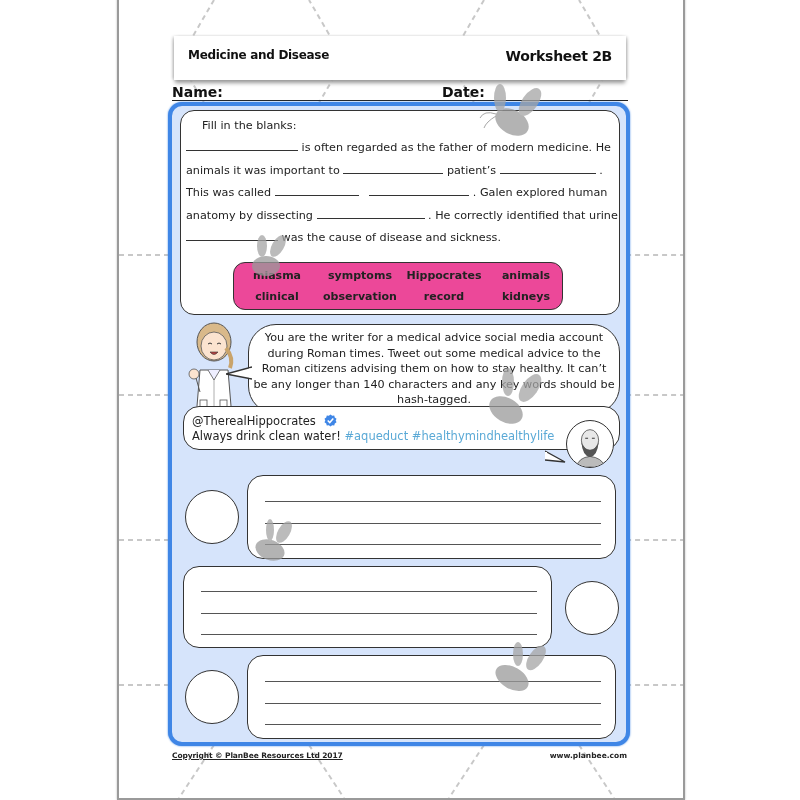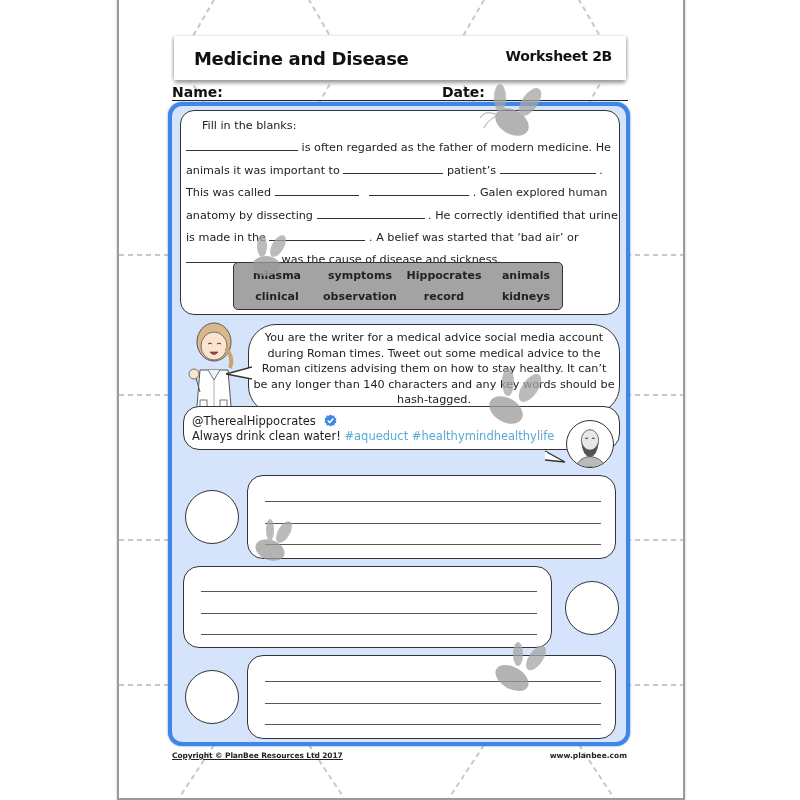--- a/index.html
+++ b/index.html
@@ -1,30 +1,30 @@
 <!DOCTYPE html>
 <html><head>
 <meta charset="utf-8">
 <style>
   html, body { margin:0; padding:0; }
   body { width:800px; height:800px; background:#ffffff; position:relative; overflow:hidden; font-family:"DejaVu Sans", sans-serif; }
   .sheet { position:absolute; left:117px; top:-2px; width:564px; height:798px; background:#fff; border:2px solid #9a9a9a; box-shadow:0 0 2px #bbb; }
   .hex-bg { position:absolute; left:0; top:0; width:100%; height:100%; }
   .header-card { position:absolute; left:174px; top:36px; width:452px; height:44px; background:#fff; box-shadow:0 4px 4px -1px #999, 2px 0 3px -1px #bbb, -2px 0 3px -1px #bbb; }
-  .hdr-title { position:absolute; left:14px; top:12px; font-family:"DejaVu Sans", sans-serif; font-weight:bold; font-size:18px; color:#111; letter-spacing:-0.3px;margin-left:6px; }
+  .hdr-title { position:absolute; left:14px; top:12px; font-family:"DejaVu Sans", sans-serif; font-weight:bold; font-size:12px; color:#111; letter-spacing:-0.3px; }
   .hdr-ws { position:absolute; right:14px; top:12px; font-family:"DejaVu Sans", sans-serif; font-weight:bold; font-size:14px; color:#111; letter-spacing:-0.3px; }
   .name-row { position:absolute; left:172px; top:84px; width:456px; height:16px; border-bottom:1px solid #222; }
   .name-label { position:absolute; left:0; top:0; font-weight:bold; font-size:14px; color:#111; }
   .date-label { position:absolute; left:270px; top:0; font-weight:bold; font-size:14px; color:#111; }
   .frame { position:absolute; left:168px; top:102px; width:462px; height:644px; background:#d6e4fb; border:4px solid #3f86e6; border-radius:14px; box-sizing:border-box; box-shadow:0 0 2px #3f86e6; }
   .fill-box { position:absolute; left:180px; top:110px; width:440px; height:205px; background:#fff; border:1.5px solid #333; border-radius:14px; box-sizing:border-box; }
   .fill-text { position:absolute; left:5px; top:4px; width:428px; font-size:11.2px; color:#222; line-height:22.4px; }
   .fill-text p { margin:0; white-space:nowrap; }
   .blank { display:inline-block; border-bottom:1px solid #333; height:12px; vertical-align:baseline; }
-  .wordbank { position:absolute; left:233px; top:262px; width:330px; height:48px; background:#a3a3a3; border:1.5px solid #333; border-radius:5px; box-sizing:border-box; }
+  .wordbank { position:absolute; left:233px; top:262px; width:330px; height:48px; background:#ec4899; border:1.5px solid #333; border-radius:12px; box-sizing:border-box; }
   .wb-grid { position:absolute; left:0; top:4px; width:100%; display:grid; grid-template-columns:86px 80px 88px 76px; row-gap:4px; }
   .wb-word { text-align:center; font-weight:bold; font-size:11px; color:#222; line-height:17px; }
   .instr-bubble { position:absolute; left:248px; top:324px; width:372px; height:90px; background:#fff; border:1.5px solid #333; border-radius:28px; box-sizing:border-box; }
   .instr-text { position:absolute; left:4px; top:5px; width:362px; text-align:center; font-size:11.2px; line-height:15.6px; color:#222; }
   .tail-left { position:absolute; left:226px; top:366px; width:26px; height:14px; }
   .doctor { position:absolute; left:186px; top:320px; width:60px; height:102px; }
   .tweet-bubble { position:absolute; left:183px; top:406px; width:437px; height:44px; background:#fff; border:1.5px solid #333; border-radius:16px; box-sizing:border-box; }
   .tweet-handle { position:absolute; left:8px; top:7px; font-size:11.5px; color:#222; }
   .tweet-body { position:absolute; left:8px; top:22px; font-size:11.5px; color:#222; white-space:nowrap; }
   .hashtag { color:#5aa9d6; }
@@ -75,21 +75,20 @@
 
 <div class="frame"></div>
 
 <div class="fill-box">
   <div class="fill-text">
     <p style="padding-left:4px;margin-left:12px;"><span>Fill in the blanks:</span></p>
     <p><span class="blank" style="width:112px"></span><span> is often regarded as the father of modern medicine. He</span></p>
     <p><span>animals it was important to </span><span class="blank" style="width:100px"></span><span> patient’s </span><span class="blank" style="width:96px"></span><span> .</span></p>
     <p><span>This was called </span><span class="blank" style="width:84px"></span><span style="white-space:pre">   </span><span class="blank" style="width:100px"></span><span> . Galen explored human</span></p>
     <p><span>anatomy by dissecting </span><span class="blank" style="width:108px"></span><span> . He correctly identified that urine</span></p>
-    <p><span>is made in the </span><span class="blank" style="width:96px"></span><span> . A belief was started that ‘bad air’ or</span></p>
     <p><span class="blank" style="width:92px"></span><span> was the cause of disease and sickness.</span></p>
   </div>
 </div>
 
 <div class="wordbank">
   <div class="wb-grid">
     <span class="wb-word">miasma</span>
     <span class="wb-word">symptoms</span>
     <span class="wb-word">Hippocrates</span>
     <span class="wb-word">animals</span>

